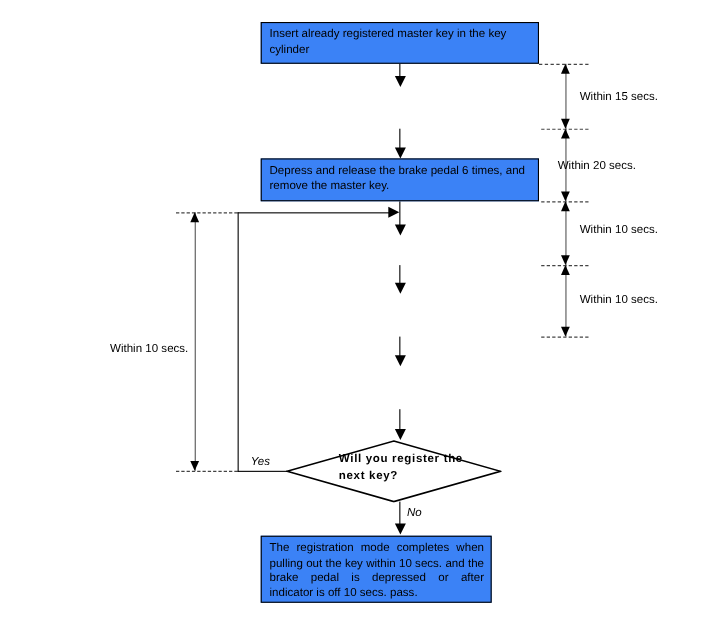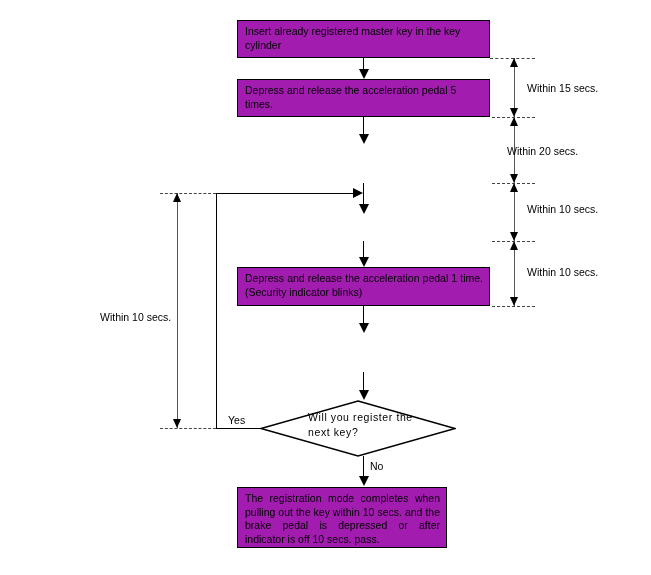--- a/index.html
+++ b/index.html
@@ -16,36 +16,37 @@
     width: 651px;
     height: 575px;
     background: #ffffff;
     overflow: hidden;
   }
   
   .pbox {
     position: absolute;
     box-sizing: border-box;
     border: 1px solid #000;
-    background: #a21caf;
+    background: #3b82f6;
     font-size: 10.5px;
     line-height: 13.5px;
     padding: 4px 6px 3px 7px;
     text-align: left;
     color: #000;
     z-index: 5;
   }
   .pbox.just {
     text-align: justify;
     text-align-last: left;
   }
   
   .diamond-wrap {
     position: absolute;
     z-index: 5;
+    font-weight: bold;
   }
   .diamond-wrap svg { display: block; }
   .diamond-text {
     position: absolute;
     font-size: 10.5px;
     line-height: 14px;
     color: #000;
     text-align: left;
     white-space: nowrap;
     letter-spacing: 0.6px;
@@ -117,20 +118,21 @@
     white-space: nowrap;
     z-index: 6;
   }
   .branchlabel {
     position: absolute;
     font-size: 10.5px;
     line-height: 12px;
     color: #000;
     white-space: nowrap;
     z-index: 6;
+    font-style: italic;
   }
 </style>
 </head>
 <body>
 
 <div id="canvas">
 
   <div class="extline" style="left:490px; top:58px; width:45px;"></div>
   <div class="extline" style="left:492px; top:117px; width:43px;"></div>
   <div class="extline" style="left:492px; top:183px; width:43px;"></div>
@@ -186,25 +188,24 @@
   <div class="arrow-down" style="left:359px; top:323px;"></div>
 
   <div class="vline" style="left:363px; top:372px; height:20px;"></div>
   <div class="arrow-down" style="left:359px; top:390px;"></div>
 
   <div class="vline" style="left:363px; top:456px; height:22px;"></div>
   <div class="arrow-down" style="left:359px; top:476px;"></div>
 
   <div class="pbox" style="left:237px; top:20px; width:253px; height:38px;">Insert already registered master key in the key cylinder</div>
 
-  <div class="pbox" style="left:237px; top:79px; width:253px; height:38px;">Depress and release the acceleration pedal 5 times.</div>
-
-
-
-  <div class="pbox just" style="left:237px; top:267px; width:253px; height:39px;">Depress and release the acceleration pedal 1 time. (Security indicator blinks)</div>
+
+  <div class="pbox" style="left:237px; top:144px; width:253px; height:39px;">Depress and release the brake pedal 6 times, and remove the master key.</div>
+
+
 
 
   <div class="pbox just" style="left:237px; top:487px; width:210px; height:61px;">The registration mode completes when pulling out the key within 10 secs. and the brake pedal is depressed or after indicator is off 10 secs. pass.</div>
 
   <div class="diamond-wrap" style="left:260px; top:400px; width:196px; height:57px;">
     <svg width="196" height="57" viewBox="0 0 196 57">
       <polygon points="98,1 195,28.5 98,56 1,28.5" fill="#ffffff" stroke="#000000" stroke-width="1.4" stroke-linejoin="miter"></polygon>
     </svg>
     <div class="diamond-text" style="left:48px; top:10px;">Will you register the</div>
     <div class="diamond-text" style="left:48px; top:25px;">next key?</div>

